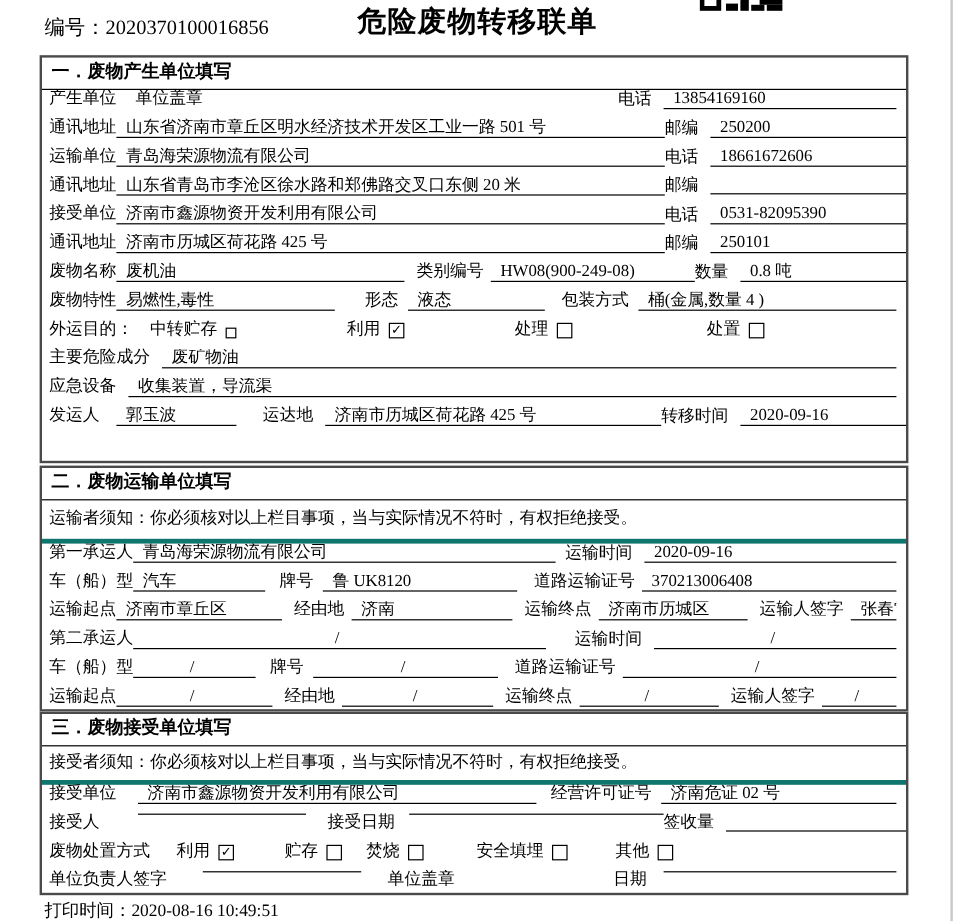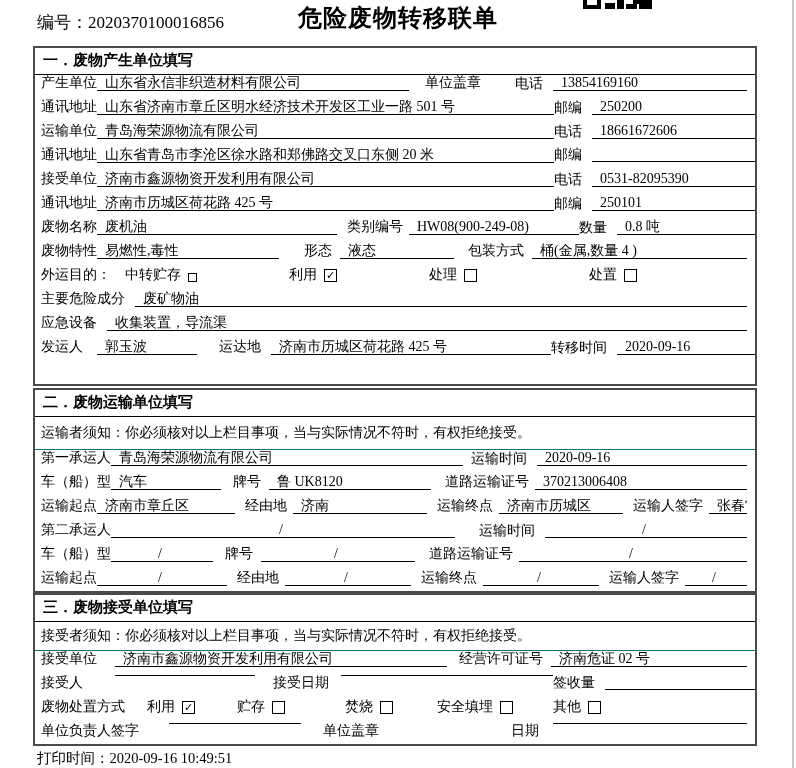--- a/index.html
+++ b/index.html
@@ -12,21 +12,21 @@
   .qr{position:absolute;left:583px;top:0;}
   .sec{position:absolute;left:33px;width:724px;border:2px solid #4a4a4a;box-sizing:border-box;
        background:#fff;overflow:hidden;}
   .sec1{top:46px;height:340px;}
   .sec2{top:388px;height:205px;}
   .sec3{top:593px;height:153px;}
   .sec-h{height:26px;line-height:25px;border-bottom:1px solid #000;font-weight:bold;
          font-size:15px;padding-left:8px;}
   .row{display:flex;align-items:flex-start;height:24px;padding:0 8px 4px 6px;box-sizing:border-box;
        font-size:14px;white-space:nowrap;}
-  .notice{height:32px;line-height:31px;border-bottom:1px solid #0f766e;font-size:14px;padding-left:6px;}
+  .notice{height:32px;line-height:31px;border-bottom:4px solid #0f766e;font-size:14px;padding-left:6px;}
   .notice3{height:28px;line-height:27px;}
   .lbl{flex:none;line-height:15px;}
   .val{border-bottom:1px solid #000;padding:0 4px 0 8px;line-height:15px;overflow:hidden;flex:none;}
   .val.grow{flex:1;}
   .val.ctr{text-align:center;padding-left:0;}
   .rgrp{margin-left:auto;display:flex;align-items:flex-end;}
   .rgrp .lbl{margin-right:10px;}
   .cb{display:inline-flex;align-items:center;justify-content:center;width:13px;height:13px;
       border:1px solid #000;font-size:11px;line-height:11px;margin-left:7px;vertical-align:-2px;
       box-sizing:border-box;}
@@ -51,21 +51,20 @@
     <rect x="43" y="4" width="11" height="5" fill="#000"></rect>
     <rect x="50" y="0" width="19" height="4" fill="#000"></rect>
     <rect x="56" y="4" width="13" height="5" fill="#000"></rect>
   </svg>
 
   <div class="sec sec1">
     <div class="sec-h">一．废物产生单位填写</div>
 
     <div class="row">
       <span class="lbl">产生单位</span>
-      <span class="val" style="width:300px">山东省永信非织造材料有限公司</span>
       <span class="lbl" style="margin-left:16px">单位盖章</span>
       <span class="rgrp">
           <span class="lbl">电话</span>
       <span class="val" style="width:182px">13854169160</span>
         </span>
     </div>
 
     <div class="row">
       <span class="lbl">通讯地址</span>
       <span class="val" style="width:445px">山东省济南市章丘区明水经济技术开发区工业一路 501 号</span>
@@ -262,21 +261,21 @@
     <div class="row">
       <span class="lbl">废物处置方式</span>
       <span class="ck" style="margin-left:22px">
           <span class="lbl">利用</span>
           <span class="cb checked">✓</span>
         </span>
       <span class="ck" style="margin-left:42px">
           <span class="lbl">贮存</span>
           <span class="cb"></span>
         </span>
-      <span class="ck" style="margin-left:60px">
+      <span class="ck" style="margin-left:20px">
           <span class="lbl">焚烧</span>
           <span class="cb"></span>
         </span>
       <span class="ck" style="margin-left:44px">
           <span class="lbl">安全填埋</span>
           <span class="cb"></span>
         </span>
       <span class="ck" style="margin-left:40px">
           <span class="lbl">其他</span>
           <span class="cb"></span>
@@ -285,16 +284,16 @@
 
     <div class="row">
       <span class="lbl">单位负责人签字</span>
       <span class="val" style="width:120px;margin-left:30px"></span>
       <span class="lbl" style="margin-left:22px">单位盖章</span>
       <span class="lbl" style="margin-left:132px">日期</span>
       <span class="val grow" style="margin-left:14px"></span>
     </div>
   </div>
 
-  <div class="footer"><span>打印时间：</span><span>2020-09-16 10:49:51</span></div>
+  <div class="footer"><span>打印时间：</span><span>2020-08-16 10:49:51</span></div>
 
   <div class="page-edge"></div>
 </div>
 
 </body></html>

